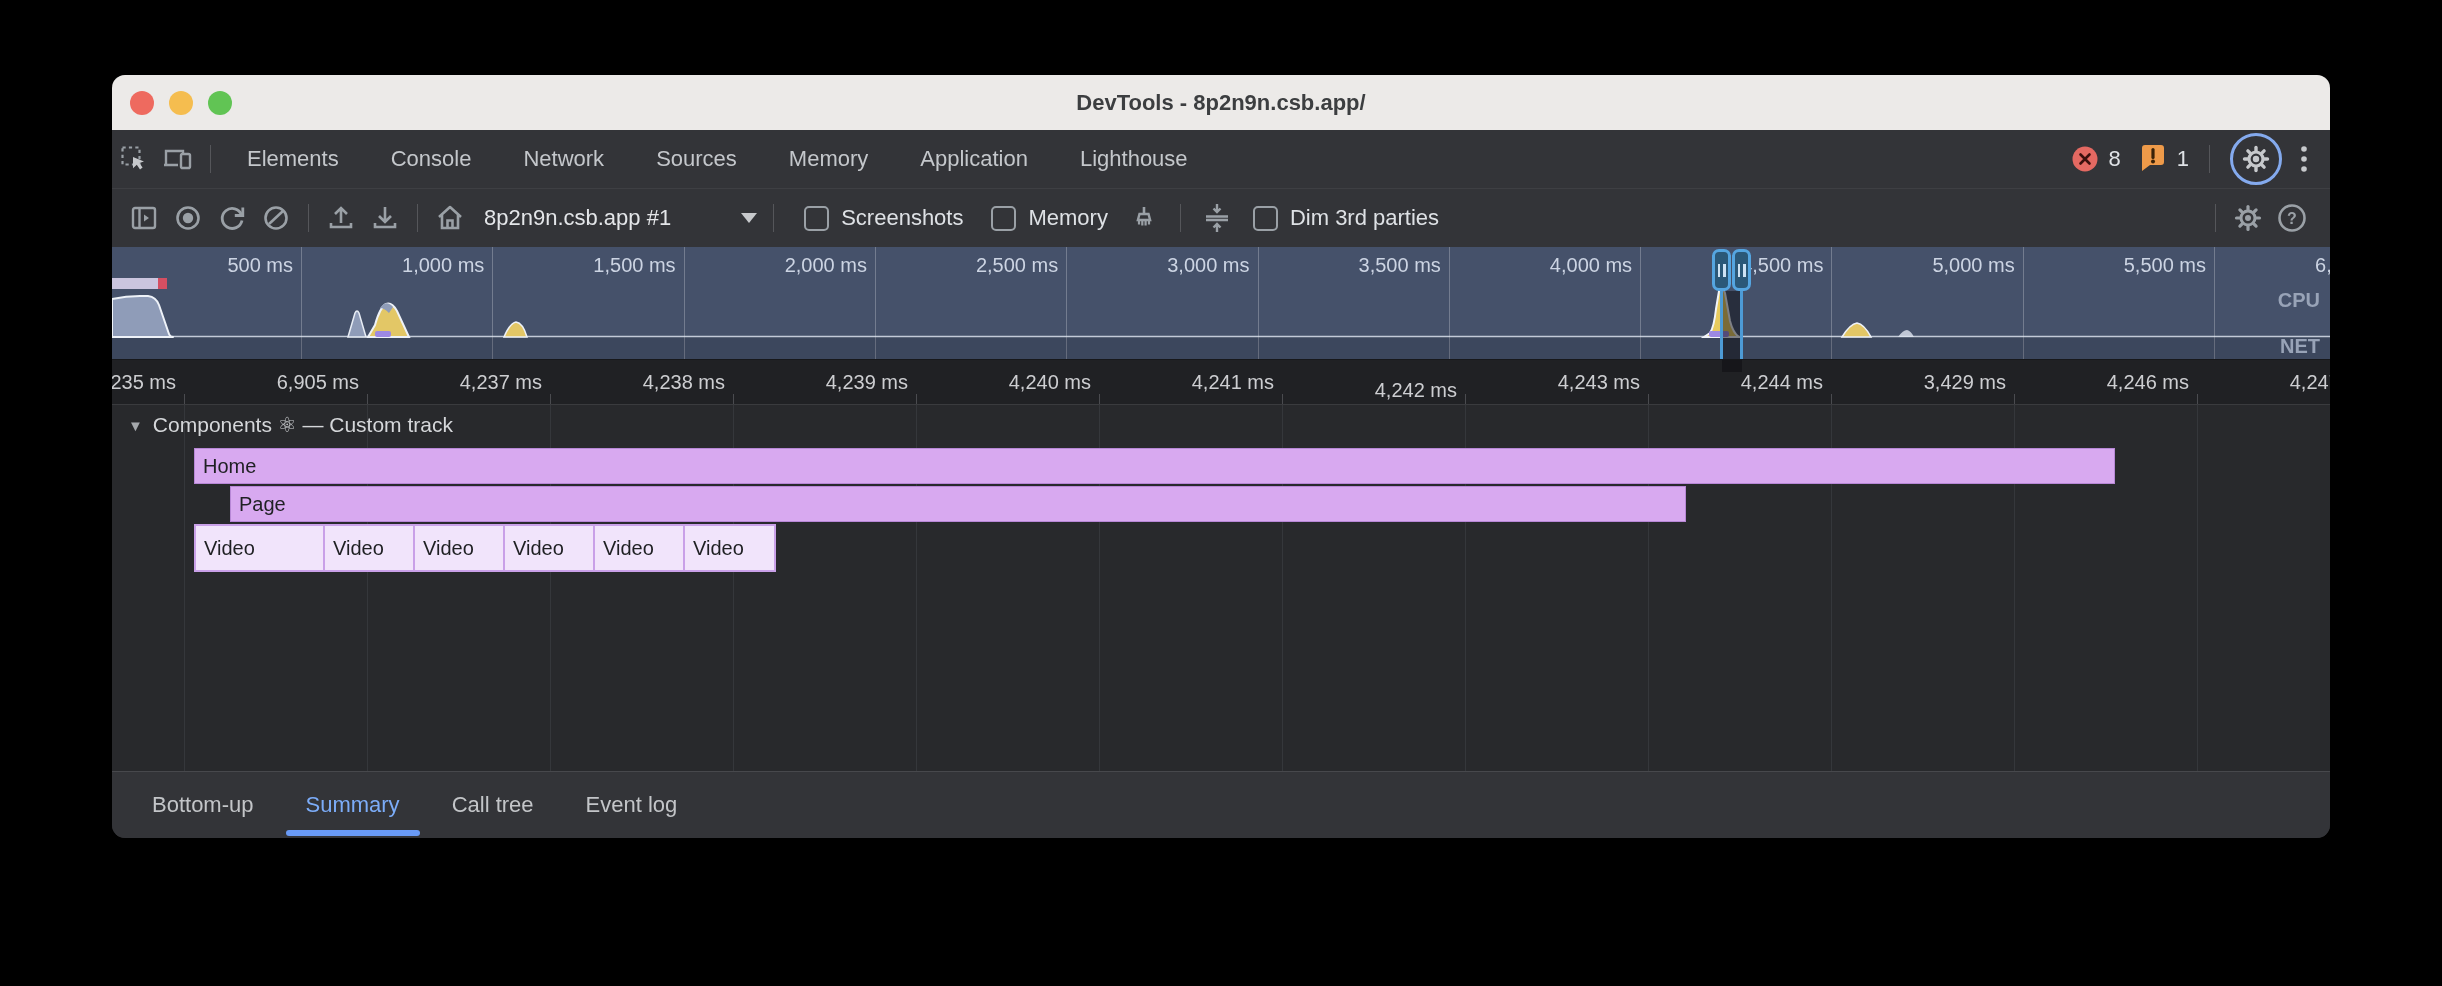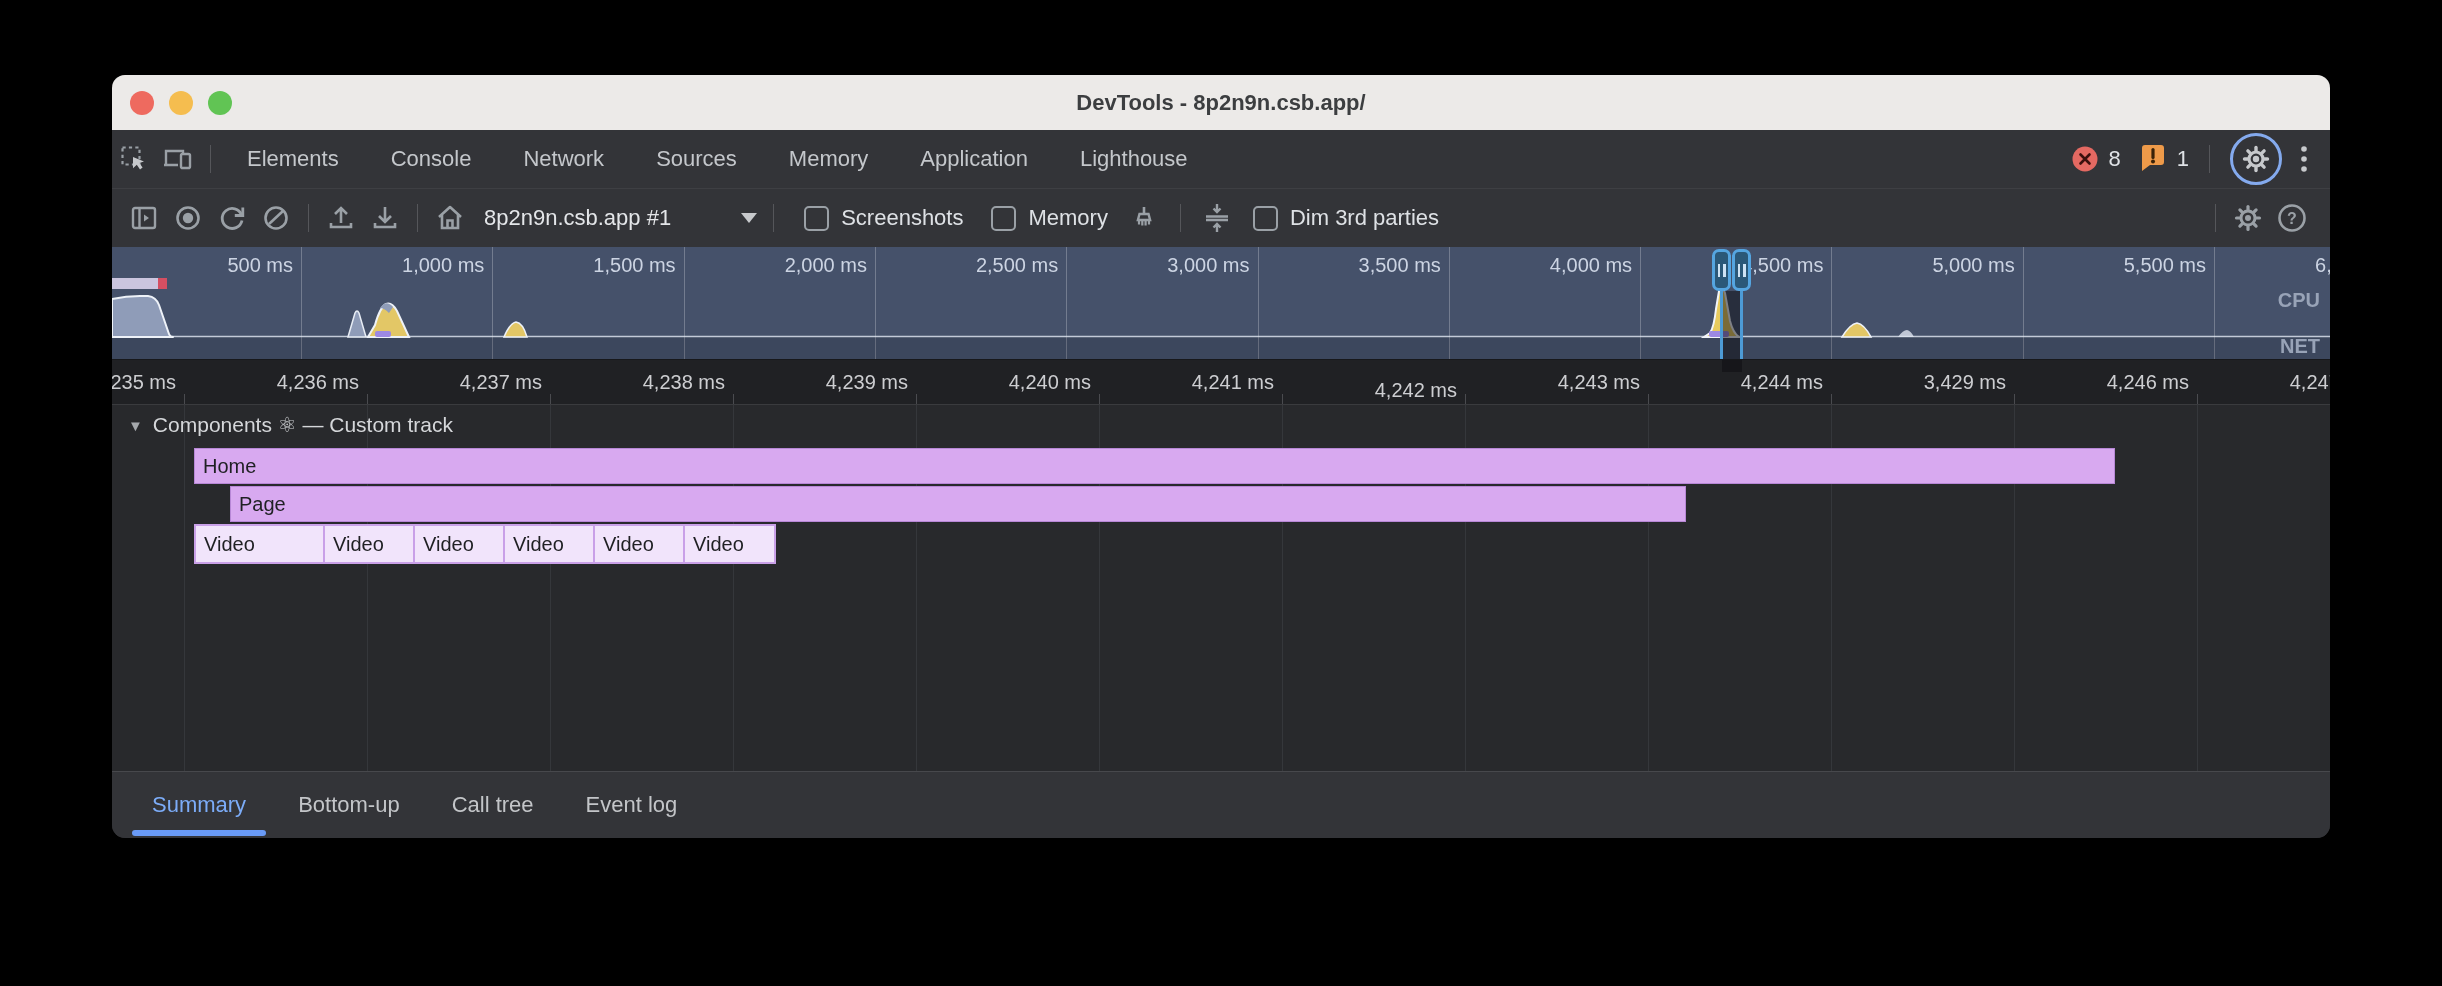--- a/index.html
+++ b/index.html
@@ -54,21 +54,21 @@
   .rl-tick{position:absolute;bottom:0;width:1px;height:10px;background:#4a4b4f;}
   .rl-notch{position:absolute;top:0;height:12px;width:20px;background:rgba(12,12,16,0.5);}
 
   
   .track{flex:1;background:#28292c;position:relative;overflow:hidden;}
   .tk-grid{position:absolute;top:0;bottom:0;width:1px;background:#35373b;}
   .tk-header{position:absolute;left:16px;top:8px;font-size:21px;color:#d5d7da;display:flex;align-items:center;gap:10px;}
   .tk-caret{font-size:15px;color:#a5a8ac;}
   .bar{position:absolute;height:36px;background:#d8a9f0;border:1px solid #b787d6;box-sizing:border-box;font-size:20px;color:#1f2023;display:flex;align-items:center;padding-left:8px;overflow:hidden;}
   .video-row{position:absolute;height:36px;display:flex;}
-  .vcell{height:40px;background:#f1e4fb;border:2px solid #c9a0e8;box-sizing:border-box;font-size:20px;color:#1f2023;display:flex;align-items:center;padding-left:8px;margin-left:-2px;overflow:hidden;}
+  .vcell{height:48px;background:#f1e4fb;border:2px solid #c9a0e8;box-sizing:border-box;font-size:20px;color:#1f2023;display:flex;align-items:center;padding-left:8px;margin-left:-2px;overflow:hidden;}
   .vcell:first-child{margin-left:0;}
 
   
   .bottombar{height:66px;background:#333438;border-top:1px solid #47484c;display:flex;align-items:center;padding-left:14px;flex:none;}
   .btab{display:flex;align-items:center;height:100%;padding:0 26px;font-size:22px;color:#c3c5c8;position:relative;}
   .btab.active{color:#7cacf8;}
   .btab.active::after{content:"";position:absolute;left:6px;right:6px;bottom:2px;height:6px;background:#699af6;border-radius:6px;}
 
   svg.ic{display:block;}
 </style>
@@ -308,21 +308,21 @@
       <div class="grip"></div>
         <div class="grip"></div>
     </div>
     </div>
 
   <div class="ruler" id="ruler">
     <div class="rl-notch" style="left:1610px;"></div>
   <div class="rl-tick" style="left: 72px;"></div>
       <div class="rl-label" style="left: -76px;">4,235 ms</div>
       <div class="rl-tick" style="left: 255px;"></div>
-      <div class="rl-label" style="left: 107px;">4,236 ms</div>
+      <div class="rl-label" style="left: 107px;">6,905 ms</div>
       <div class="rl-tick" style="left: 438px;"></div>
       <div class="rl-label" style="left: 290px;">4,237 ms</div>
       <div class="rl-tick" style="left: 621px;"></div>
       <div class="rl-label" style="left: 473px;">4,238 ms</div>
       <div class="rl-tick" style="left: 804px;"></div>
       <div class="rl-label" style="left: 656px;">4,239 ms</div>
       <div class="rl-tick" style="left: 987px;"></div>
       <div class="rl-label" style="left: 839px;">4,240 ms</div>
       <div class="rl-tick" style="left: 1170px;"></div>
       <div class="rl-label" style="left: 1022px;">4,241 ms</div>
@@ -362,19 +362,19 @@
         <div class="vcell" style="width: 131px;">Video</div>
         <div class="vcell" style="width: 92px;">Video</div>
         <div class="vcell" style="width: 92px;">Video</div>
         <div class="vcell" style="width: 92px;">Video</div>
         <div class="vcell" style="width: 92px;">Video</div>
         <div class="vcell" style="width: 93px;">Video</div>
       </div>
     </div>
 
   <div class="bottombar" id="bottombar">
+      <div class="btab">Bottom-up</div>
       <div class="btab active">Summary</div>
-      <div class="btab">Bottom-up</div>
       <div class="btab">Call tree</div>
       <div class="btab">Event log</div>
     </div>
 
 </div>
 
 </body></html>

